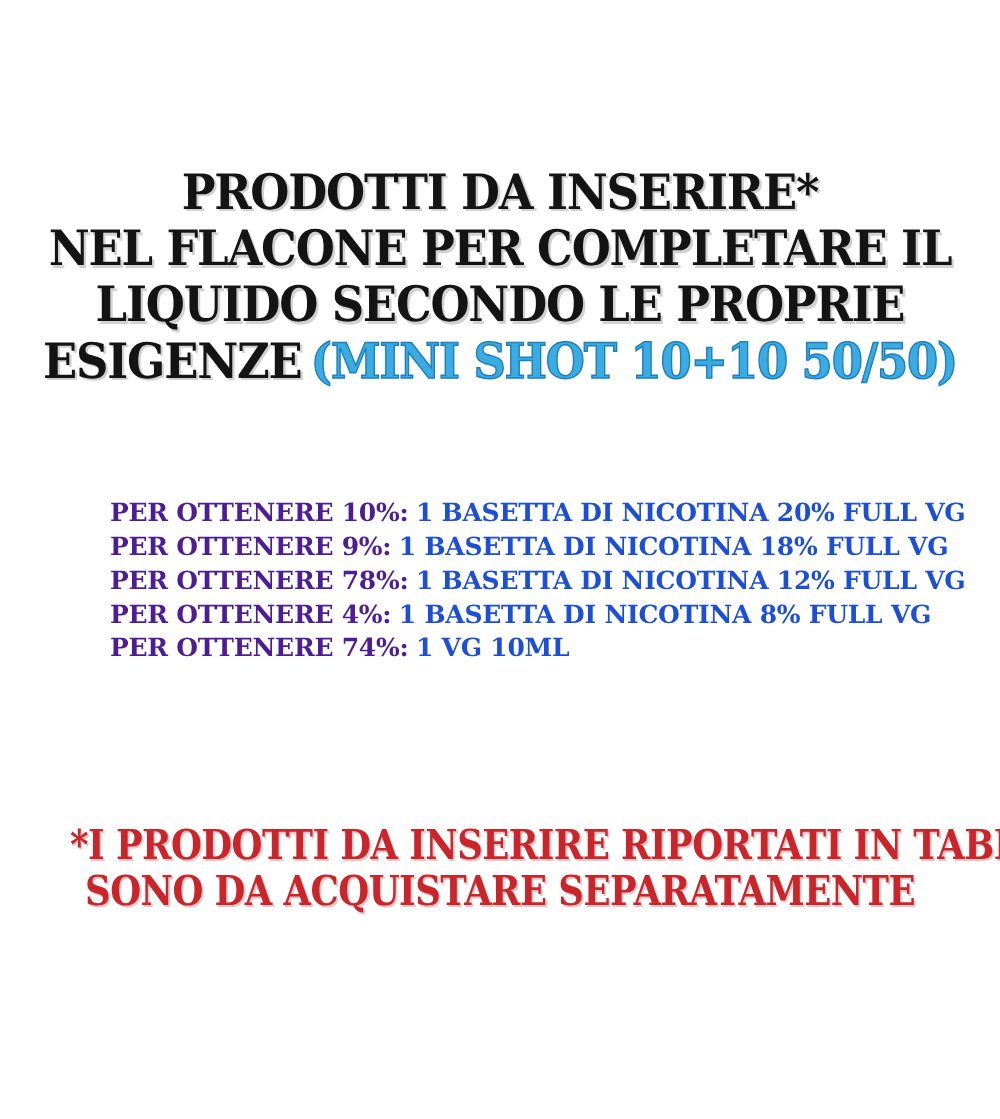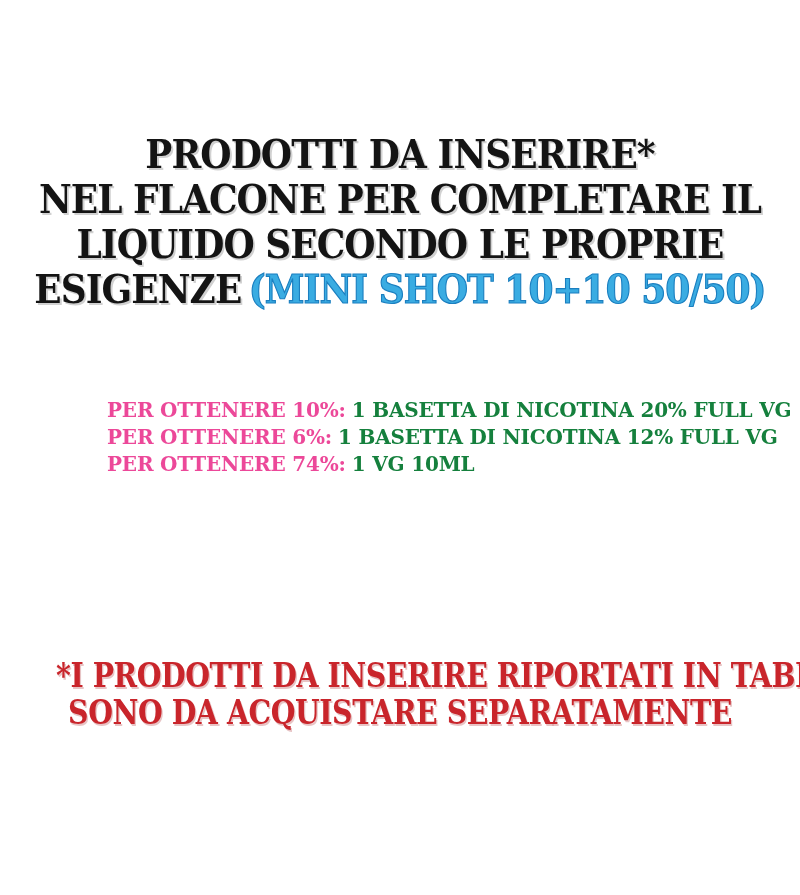--- a/index.html
+++ b/index.html
@@ -43,26 +43,25 @@
     position: absolute;
     top: 397px;
     left: 88px;
     font-weight: 700;
     font-size: 20px;
     line-height: 27px;
     letter-spacing: -0.2px;
     white-space: nowrap;
   }
   .dosage .row .lbl {
-    color: #ec4899;
+    color: #4c1d95;
     margin-right: 6px;
-    margin-left: 19px;
   }
   .dosage .row .val {
-    color: #15803d;
+    color: #1d4ed8;
   }
   
   .footnote {
     position: absolute;
     top: 657px;
     left: 0;
     right: 0;
     text-align: center;
     color: #C9252B;
     font-weight: 700;
@@ -82,21 +81,23 @@
 
   <div class="title">
     <div class="t-line">PRODOTTI DA INSERIRE*</div>
     <div class="t-line">NEL FLACONE PER COMPLETARE IL</div>
     <div class="t-line">LIQUIDO SECONDO LE PROPRIE</div>
     <div class="t-line"><span>ESIGENZE</span><span class="accent">(MINI SHOT 10+10  50/50)</span></div>
   </div>
 
   <div class="dosage">
     <div class="row"><span class="lbl">PER OTTENERE 10%:</span><span class="val">1 BASETTA DI NICOTINA 20% FULL VG</span></div>
-    <div class="row"><span class="lbl">PER OTTENERE 6%:</span><span class="val">1 BASETTA DI NICOTINA 12% FULL VG</span></div>
+    <div class="row"><span class="lbl">PER OTTENERE 9%:</span><span class="val">1 BASETTA DI NICOTINA 18% FULL VG</span></div>
+    <div class="row"><span class="lbl">PER OTTENERE 78%:</span><span class="val">1 BASETTA DI NICOTINA 12% FULL VG</span></div>
+    <div class="row"><span class="lbl">PER OTTENERE 4%:</span><span class="val">1 BASETTA DI NICOTINA 8% FULL VG</span></div>
     <div class="row"><span class="lbl">PER OTTENERE 74%:</span><span class="val">1 VG 10ML</span></div>
   </div>
 
   <div class="footnote">
     <div>*I PRODOTTI DA INSERIRE RIPORTATI IN TABELLA</div>
     <div>SONO DA ACQUISTARE SEPARATAMENTE</div>
   </div>
 
 </div>
 

